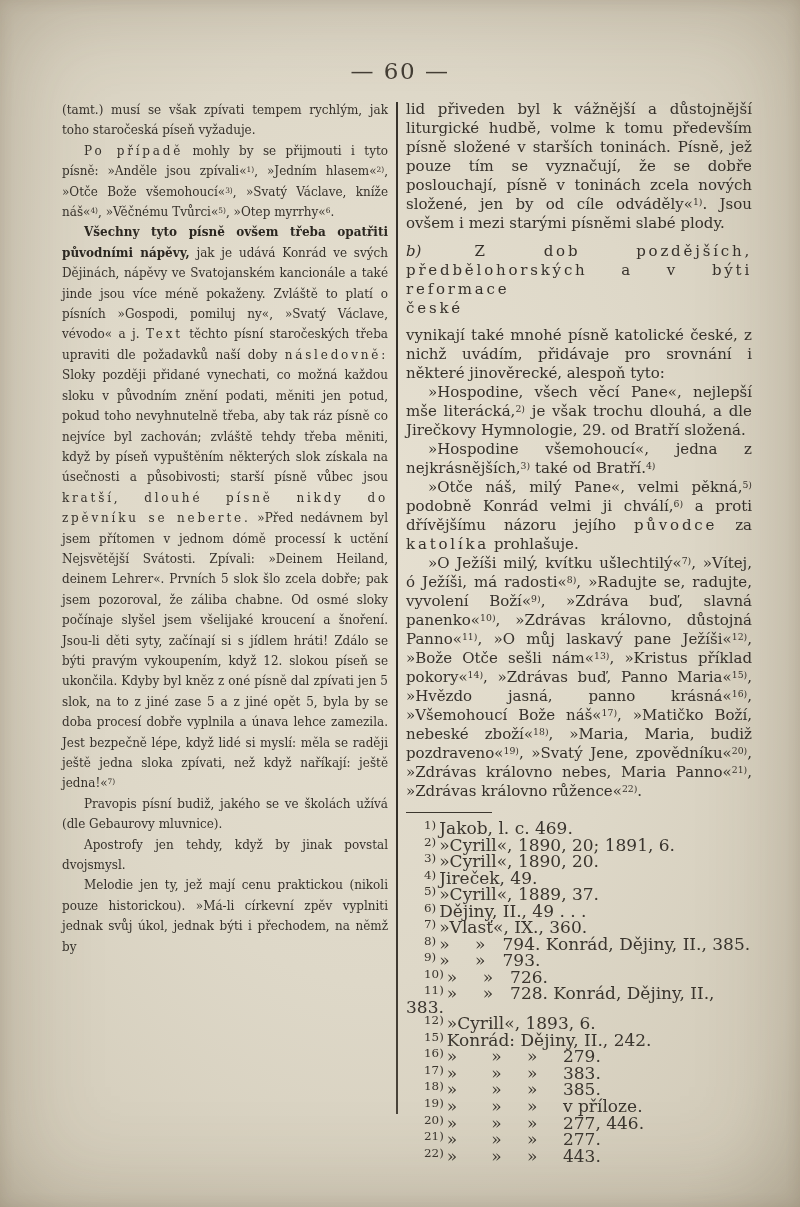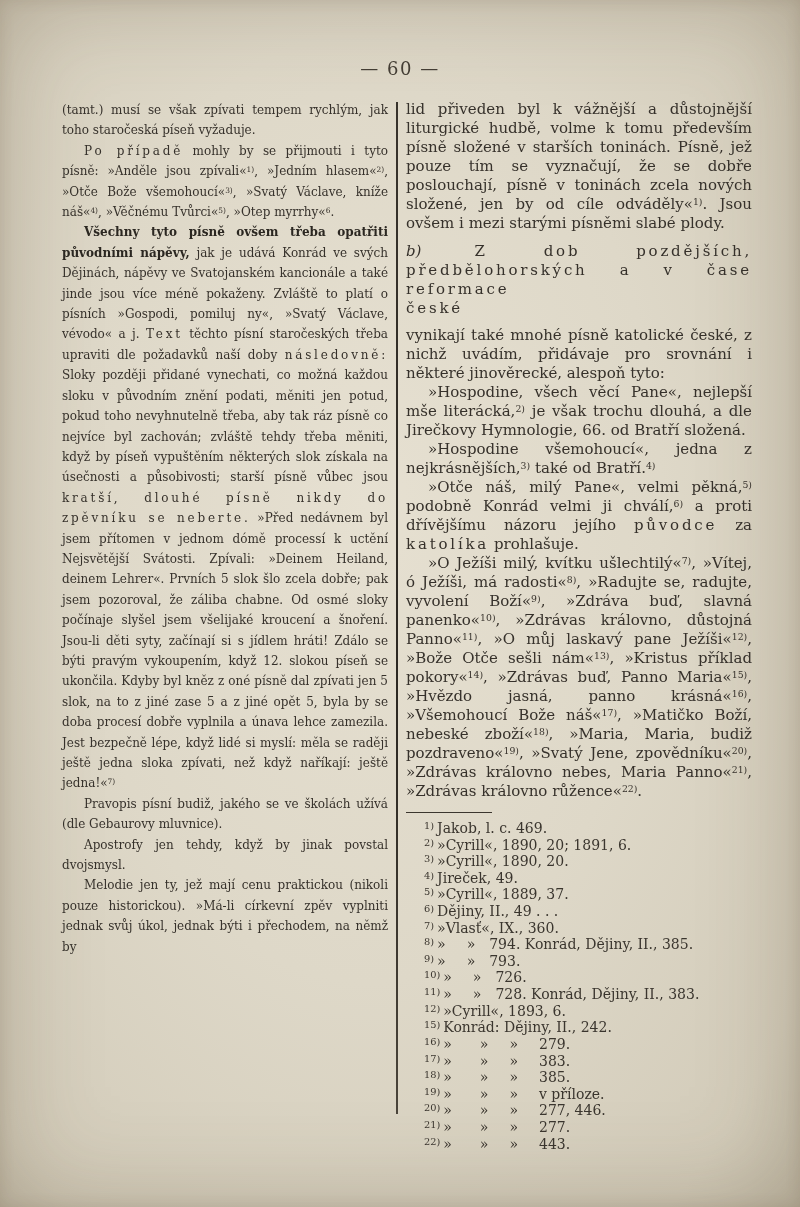--- a/index.html
+++ b/index.html
@@ -8,21 +8,21 @@
     font-family:"DejaVu Serif","Liberation Serif",serif;
     background:#d8d2c2;color:#36312b;
   }
   .page{
     position:relative;width:800px;height:1207px;
     background:radial-gradient(ellipse at 46% 42%, #e6e0d1 0%, #ded8c8 48%, #d3ccba 86%, #c8c1ae 100%);
     box-shadow:inset 0 0 100px rgba(82,66,40,.28), inset 0 0 16px rgba(82,66,40,.14);
   }
   .page-number{
     position:absolute;top:58px;left:0;right:0;
-    text-align:center;font-size:18px;letter-spacing:1.5px;color:#433d34;
+    text-align:center;font-size:23px;letter-spacing:1.5px;color:#433d34;
   }
   .columns{
     position:absolute;top:100px;left:62px;right:48px;
     display:flex;align-items:flex-start;
   }
   .col{min-width:0;}
   .col-left{width:326px;flex:none;}
   .col-right{flex:1;}
   .divider{
     flex:none;width:2px;height:1012px;
@@ -44,21 +44,21 @@
   .seg-sup{font-size:.62em;vertical-align:.45em;letter-spacing:0;line-height:0;white-space:nowrap;}
   .fn-sep{
     width:86px;border:0;border-top:1.6px solid #3b362e;
     margin:11px 0 6px 0;
   }
   .fn{
     font-size:12.4px;line-height:14.5px;
     text-indent:18px;text-align:left;color:#3a352e;
     white-space:pre-wrap;
   }
-  .col-right .fn{font-size:14px;line-height:13.2px;}
+  .col-right .fn{font-size:17px;line-height:13.2px;}
   .fn-marker{font-size:.7em;vertical-align:.45em;margin-right:3px;white-space:nowrap;}
 </style>
 </head>
 <body>
 
 <div class="page">
   <div class="page-number">— 60 —</div>
 
   <div class="columns">
     <div class="col col-left">
@@ -67,24 +67,24 @@
         <div class="para indent"><span class="seg-b">Všechny tyto písně ovšem třeba opatřiti původními nápěvy,</span><span> jak je udává Konrád ve svých Dějinách, nápěvy ve Svatojanském kancionále a také jinde jsou více méně pokaženy. Zvláště to platí o písních »Gospodi, pomiluj ny«, »Svatý Václave, vévodo« a j. </span><span class="seg-sp">Text</span><span> těchto písní staročeských třeba upraviti dle požadavků naší doby </span><span class="seg-sp">následovně:</span><span> Sloky později přidané vynechati, co možná každou sloku v původním znění podati, měniti jen potud, pokud toho nevyhnutelně třeba, aby tak ráz písně co nejvíce byl zachován; zvláště tehdy třeba měniti, když by píseň vypuštěním některých slok získala na úsečnosti a působivosti; starší písně vůbec jsou </span><span class="seg-sp">kratší, dlouhé písně nikdy do zpěvníku se neberte.</span><span> »Před nedávnem byl jsem přítomen v jednom dómě processí k uctění Nejsvětější Svátosti. Zpívali: »Deinem Heiland, deinem Lehrer«. Prvních 5 slok šlo zcela dobře; pak jsem pozoroval, že záliba chabne. Od osmé sloky počínaje slyšel jsem všelijaké kroucení a šnoření. Jsou-li děti syty, začínají si s jídlem hráti! Zdálo se býti pravým vykoupením, když 12. slokou píseň se ukončila. Kdyby byl kněz z oné písně dal zpívati jen 5 slok, na to z jiné zase 5 a z jiné opět 5, byla by se doba procesí dobře vyplnila a únava lehce zamezila. Jest bezpečně lépe, když lidé si myslí: měla se raději ještě jedna sloka zpívati, než když naříkají: ještě jedna!«</span><span class="seg-sup">7)</span></div>
         <div class="para indent"><span>Pravopis písní budiž, jakého se ve školách užívá (dle Gebaurovy mluvnice).</span></div>
         <div class="para indent"><span>Apostrofy jen tehdy, když by jinak povstal dvojsmysl.</span></div>
         <div class="para indent"><span>Melodie jen ty, jež mají cenu praktickou (nikoli pouze historickou). »Má-li církevní zpěv vyplniti jednak svůj úkol, jednak býti i přechodem, na němž by</span></div>
       </div>
 
     <div class="divider"></div>
 
     <div class="col col-right">
         <div class="para"><span>lid přiveden byl k vážnější a důstojnější liturgické hudbě, volme k tomu především písně složené v starších toninách. Písně, jež pouze tím se vyznačují, že se dobře poslouchají, písně v toninách zcela nových složené, jen by od cíle odváděly«</span><span class="seg-sup">1)</span><span>. Jsou ovšem i mezi starými písněmi slabé plody.</span></div>
-        <div class="para heading"><span class="seg-i">b) </span><span class="seg-sp">Z dob pozdějších, předbělohorských a v čase reformace</span></div>
+        <div class="para heading"><span class="seg-i">b) </span><span class="seg-sp">Z dob pozdějších, předbělohorských a v býti reformace</span></div>
         <div class="para heading-sub"><span class="seg-sp">české</span></div>
         <div class="para"><span>vynikají také mnohé písně katolické české, z nichž uvádím, přidávaje pro srovnání i některé jinověrecké, alespoň tyto:</span></div>
-        <div class="para indent"><span>»Hospodine, všech věcí Pane«, nejlepší mše literácká,</span><span class="seg-sup">2)</span><span> je však trochu dlouhá, a dle Jirečkovy Hymnologie, 66. od Bratří složená.</span></div>
+        <div class="para indent"><span>»Hospodine, všech věcí Pane«, nejlepší mše literácká,</span><span class="seg-sup">2)</span><span> je však trochu dlouhá, a dle Jirečkovy Hymnologie, 29. od Bratří složená.</span></div>
         <div class="para indent"><span>»Hospodine všemohoucí«, jedna z nejkrásnějších,</span><span class="seg-sup">3)</span><span> také od Bratří.</span><span class="seg-sup">4)</span></div>
         <div class="para indent"><span>»Otče náš, milý Pane«, velmi pěkná,</span><span class="seg-sup">5)</span><span> podobně Konrád velmi ji chválí,</span><span class="seg-sup">6)</span><span> a proti dřívějšímu názoru jejího </span><span class="seg-sp">původce</span><span> za </span><span class="seg-sp">katolíka</span><span> prohlašuje.</span></div>
         <div class="para indent"><span>»O Ježíši milý, kvítku ušlechtilý«</span><span class="seg-sup">7)</span><span>, »Vítej, ó Ježíši, má radosti«</span><span class="seg-sup">8)</span><span>, »Radujte se, radujte, vyvolení Boží«</span><span class="seg-sup">9)</span><span>, »Zdráva buď, slavná panenko«</span><span class="seg-sup">10)</span><span>, »Zdrávas královno, důstojná Panno«</span><span class="seg-sup">11)</span><span>, »O můj laskavý pane Ježíši«</span><span class="seg-sup">12)</span><span>, »Bože Otče sešli nám«</span><span class="seg-sup">13)</span><span>, »Kristus příklad pokory«</span><span class="seg-sup">14)</span><span>, »Zdrávas buď, Panno Maria«</span><span class="seg-sup">15)</span><span>, »Hvězdo jasná, panno krásná«</span><span class="seg-sup">16)</span><span>, »Všemohoucí Bože náš«</span><span class="seg-sup">17)</span><span>, »Matičko Boží, nebeské zboží«</span><span class="seg-sup">18)</span><span>, »Maria, Maria, budiž pozdraveno«</span><span class="seg-sup">19)</span><span>, »Svatý Jene, zpovědníku«</span><span class="seg-sup">20)</span><span>, »Zdrávas královno nebes, Maria Panno«</span><span class="seg-sup">21)</span><span>, »Zdrávas královno růžence«</span><span class="seg-sup">22)</span><span>.</span></div>
         <hr class="fn-sep">
         <div class="fn"><span class="fn-marker">1)</span><span>Jakob, l. c. 469.</span></div>
         <div class="fn"><span class="fn-marker">2)</span><span>»Cyrill«, 1890, 20; 1891, 6.</span></div>
         <div class="fn"><span class="fn-marker">3)</span><span>»Cyrill«, 1890, 20.</span></div>
         <div class="fn"><span class="fn-marker">4)</span><span>Jireček, 49.</span></div>
         <div class="fn"><span class="fn-marker">5)</span><span>»Cyrill«, 1889, 37.</span></div>
         <div class="fn"><span class="fn-marker">6)</span><span>Dějiny, II., 49 . . .</span></div>

